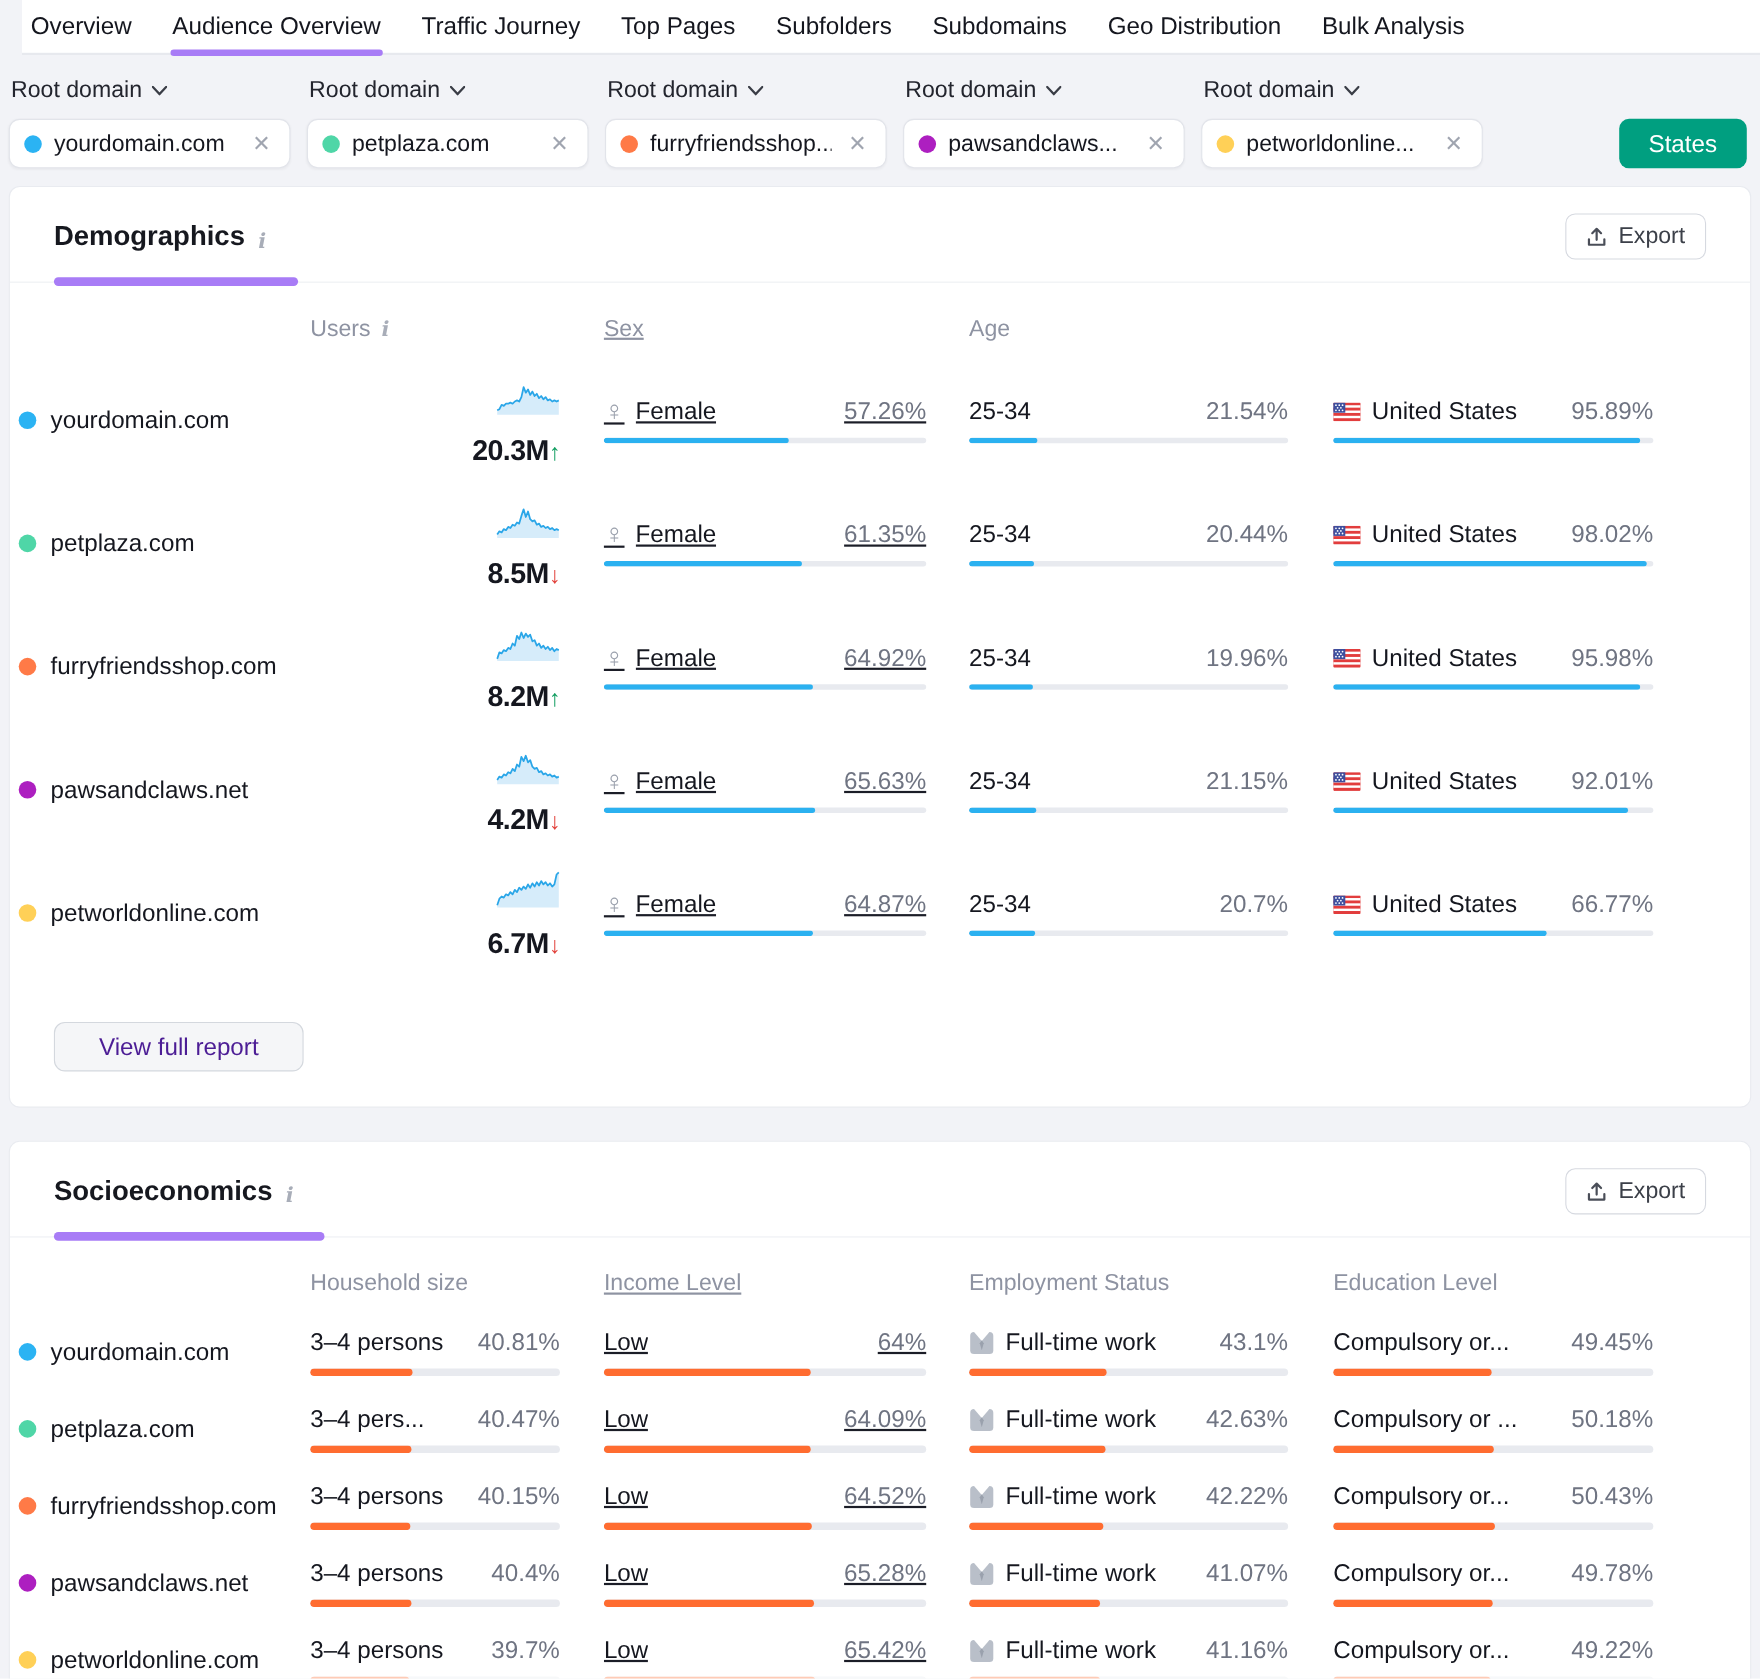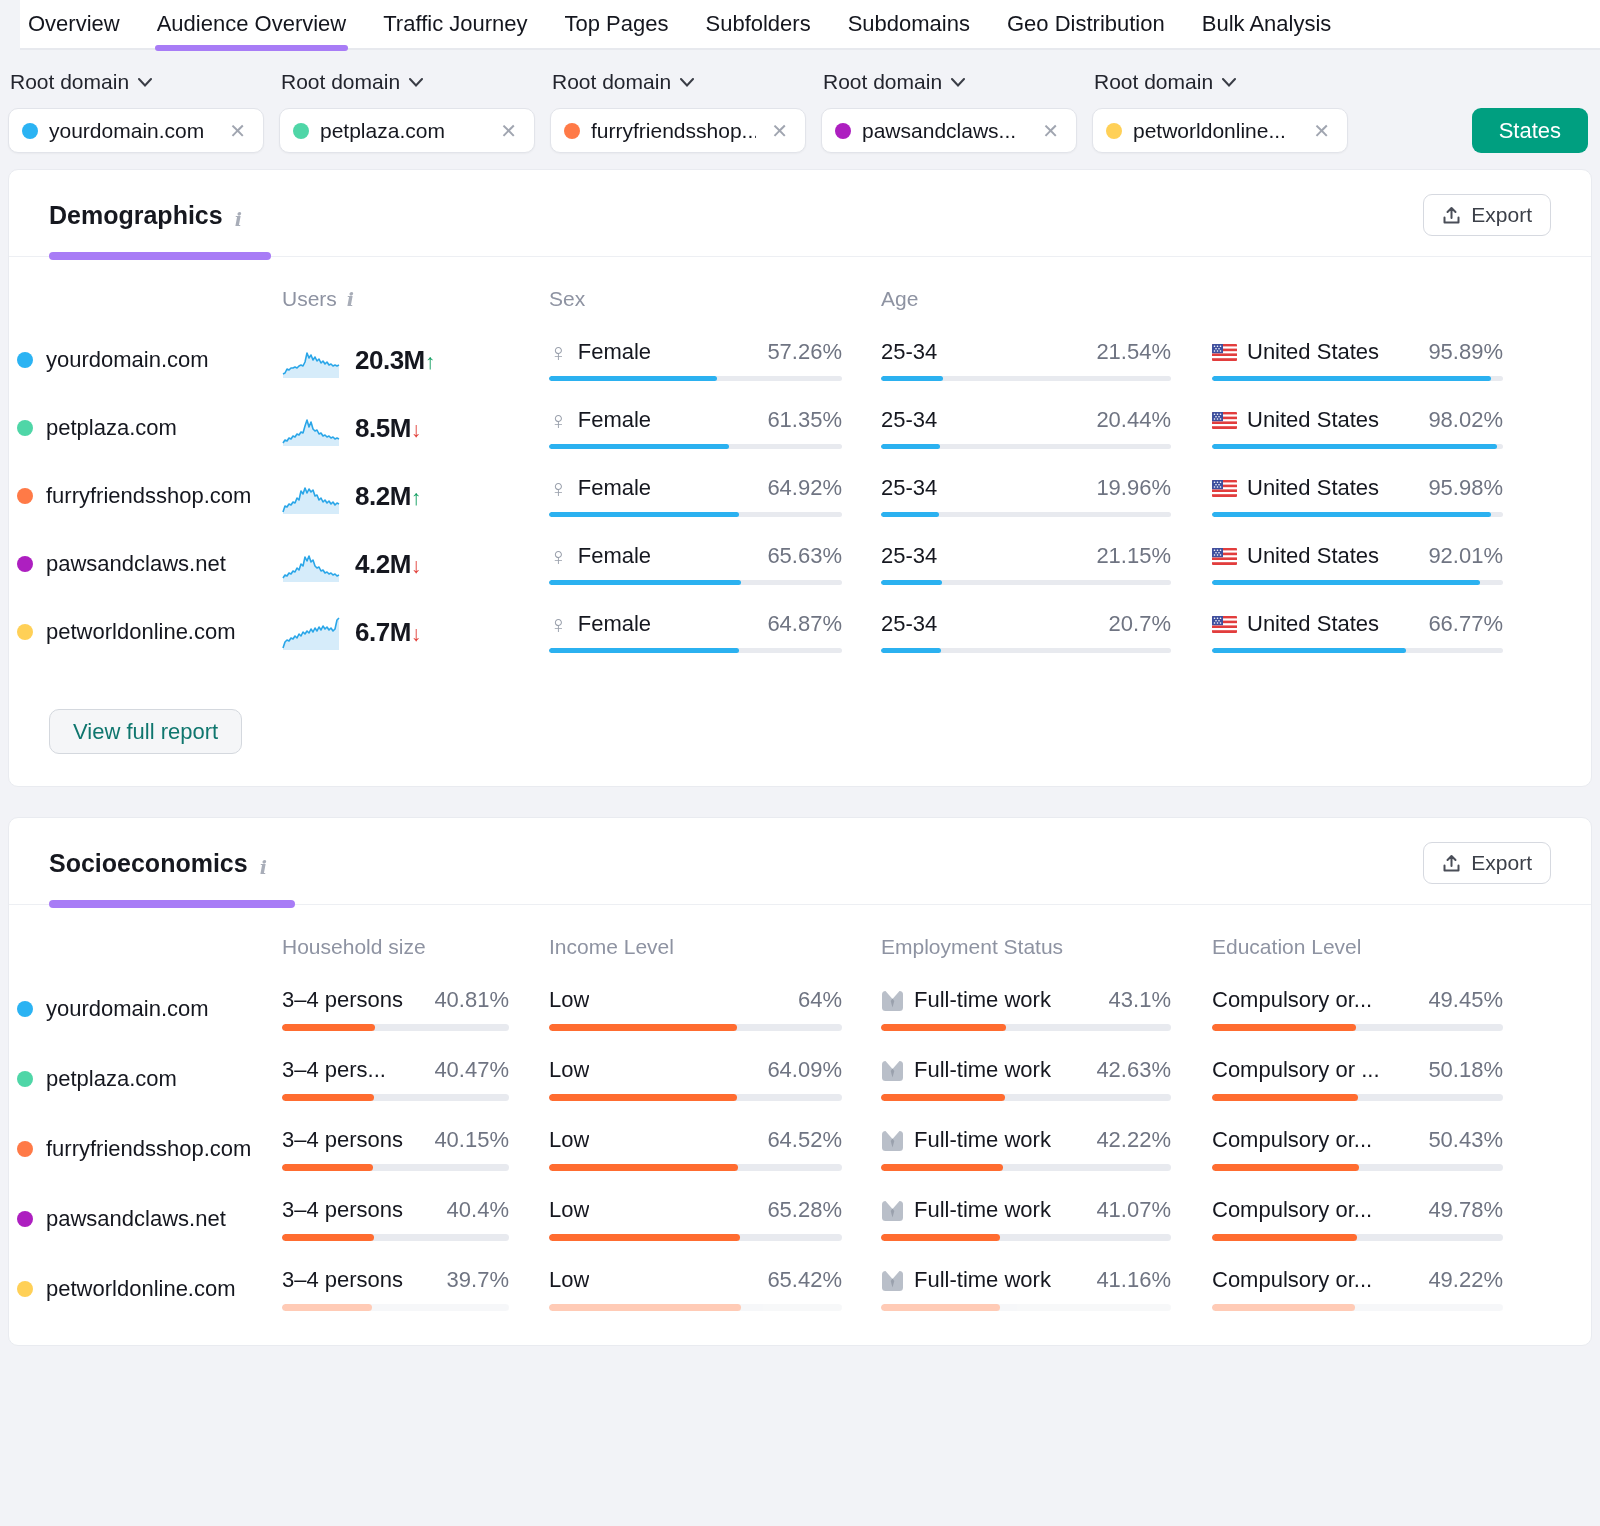--- a/index.html
+++ b/index.html
@@ -41,49 +41,49 @@
             font-family:"Liberation Sans", sans-serif; }
   .head-rule { position:relative; height:1px; background:#edeff3; margin-top:20px; }
   .head-rule .accent { position:absolute; left:40px; top:-4px; height:8px; border-radius:4px; background:#a87cf6; }
   .accent.w1 { width:222px; } .accent.w2 { width:246px; }
 
   
   .tbl { padding:0 40px 8px 8px; }
   .grid { display:grid; grid-template-columns:265px 267px 332px 331px 291px; align-items:center; }
   .col-head { font-size:21px; color:#8e93a2; padding:30px 0 14px 0; display:flex; gap:10px; align-items:baseline; }
   .cellpad-a { padding-right:40px; }  
-  .cellpad-b { padding-right:39px; }  
+  .cellpad-b { padding-right:39px;text-decoration:underline; }  
   .cellpad-c { padding-right:41px; }  
 
   .row { margin:14px 0 26px 0; }
   .domain { display:flex; align-items:center; gap:13px; font-size:22px; color:#15171f; }
 
-  .users-cell { display:flex; align-items:center; gap:15px; }
+  .users-cell { display:flex; align-items:flex-end; gap:15px;flex-direction:column; }
   .spark { width:58px; height:40px; flex:none; }
   .uval { font-size:26px; font-weight:700; color:#15171f; letter-spacing:-.5px; white-space:nowrap; }
   .trend { font-size:21px; font-weight:400; }
   .trend.up { color:#0f9d5f; } .trend.down { color:#e2403a; }
 
   .metric .line { display:flex; align-items:center; gap:10px; }
   .metric .lab { font-size:22px; color:#15171f; white-space:nowrap; overflow:hidden; }
   .metric .val { margin-left:auto; font-size:22px; color:#70London;
   }
   .metric .val { margin-left:auto; font-size:22px; color:#6f7482; white-space:nowrap; }
   .metric .bar { margin-top:11px; height:5px; border-radius:3px; background:#e8eaef; overflow:hidden; }
   .metric .fill { height:100%; border-radius:3px; background:#2bb1f0; }
   .socio .metric .bar { height:7px; border-radius:4px; }
   .socio .metric .fill { background:#ff6c30; border-radius:4px; }
   .female-icon { font-size:25px; color:#9aa0ac; line-height:1; }
   .flag { width:25px; height:17px; flex:none; border-radius:1px; }
   .work-icon { width:23px; height:23px; flex:none; }
 
   #socio-rows .row:last-child .bar { opacity:.35; }
 
-  .view-report-btn { margin:22px 0 32px 40px; height:45px; padding:0 23px; background:#f5f6f8;
-      border:1px solid #d4d8de; border-radius:10px; font-size:22px; color:#0f766e; cursor:pointer;
+  .view-report-btn { margin:22px 0 32px 40px; height:45px; padding:0 40px; background:#f5f6f8;
+      border:1px solid #d4d8de; border-radius:10px; font-size:22px; color:#4c1d95; cursor:pointer;
       font-family:"Liberation Sans", sans-serif; }
 
   .export-icon { width:19px; height:19px; }
 </style>
 </head>
 <body>
 
 <nav class="nav">
   <span class="tab">Overview</span>
   <span class="tab active">Audience Overview</span>

